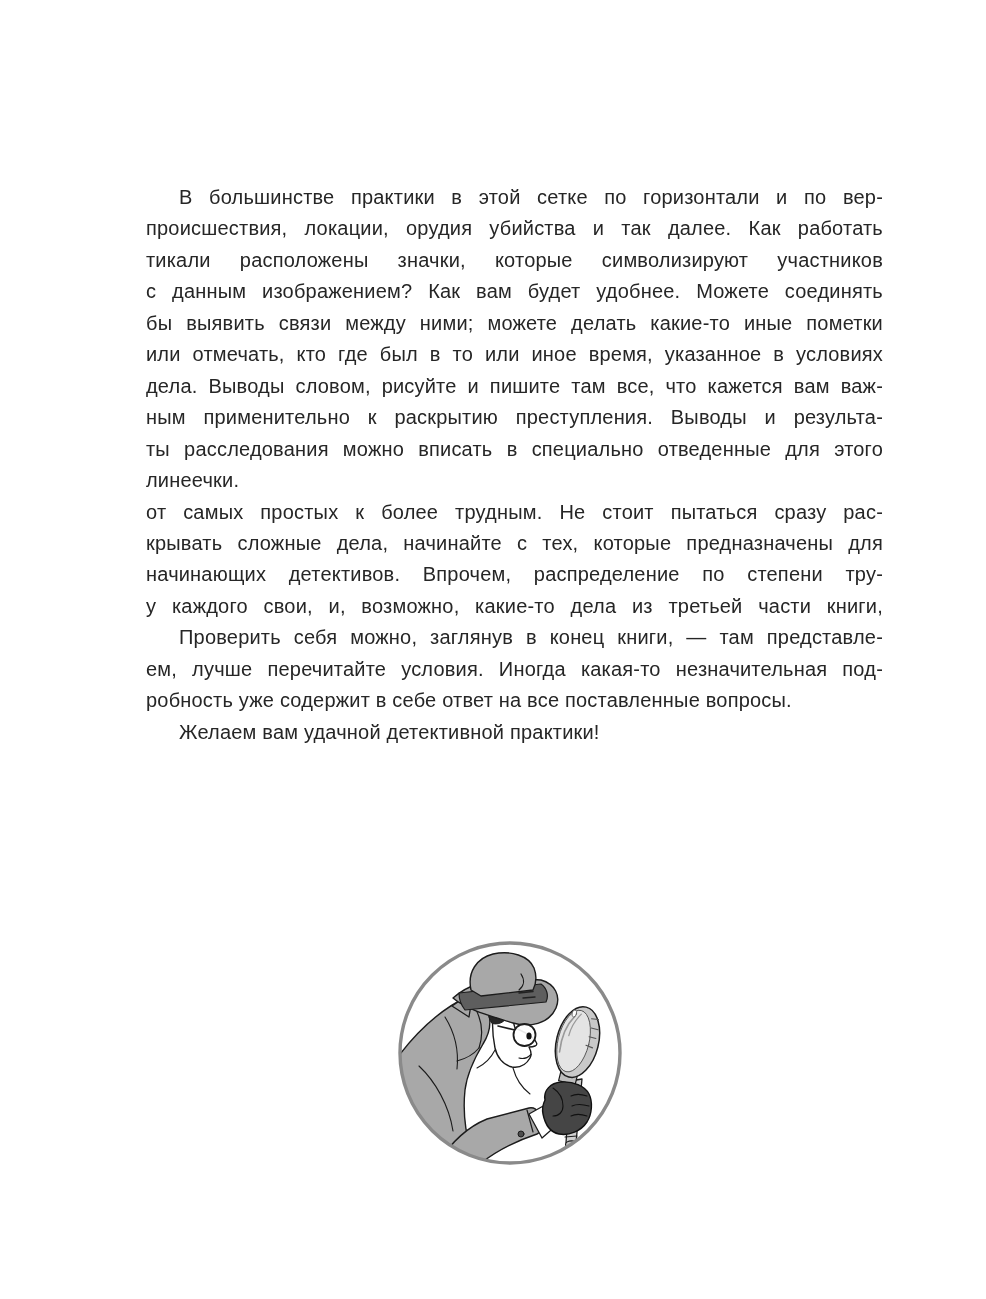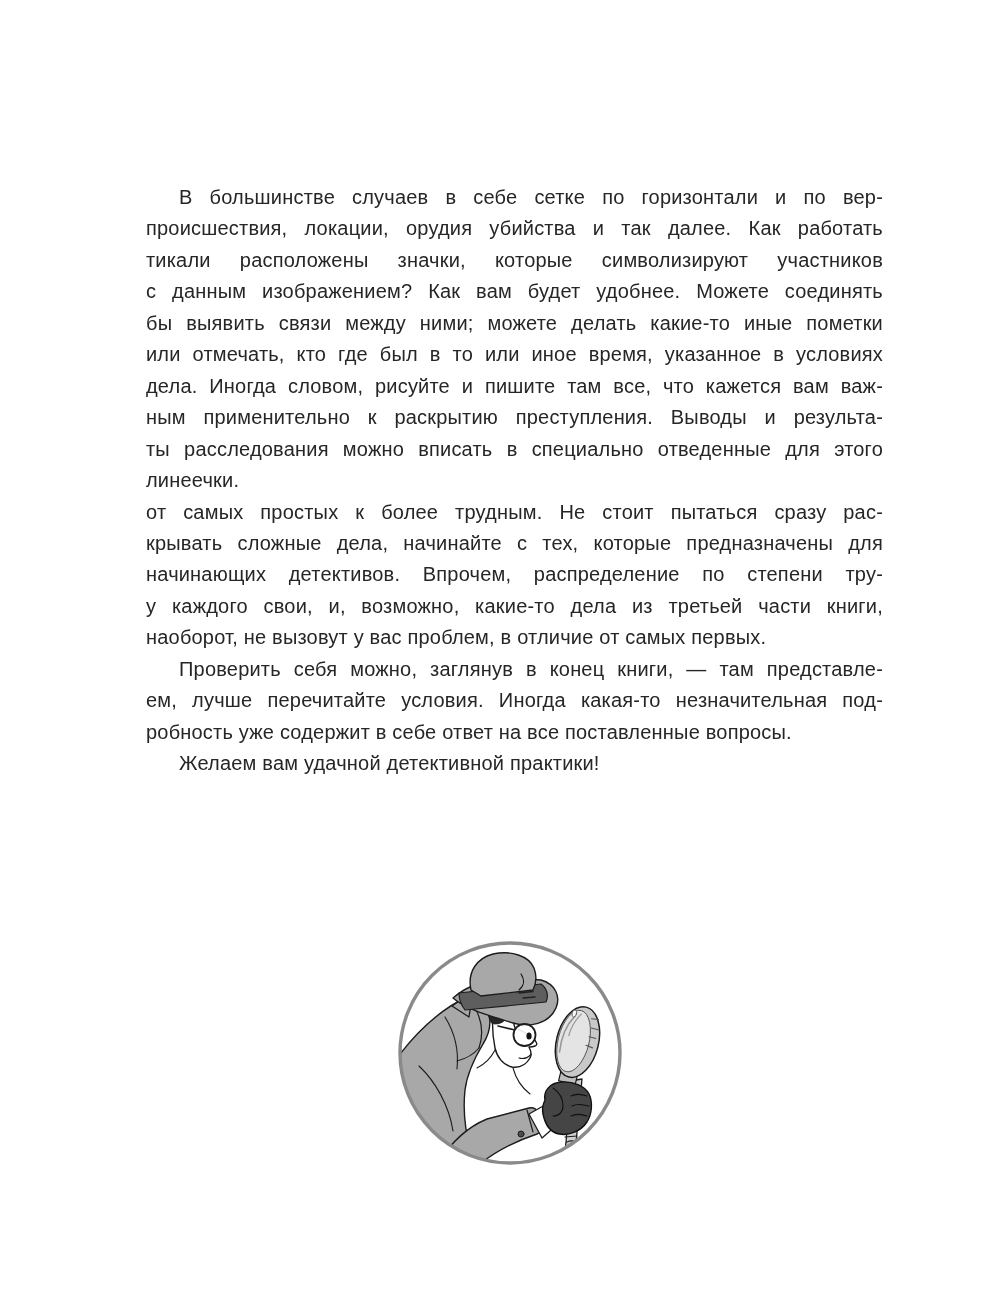--- a/index.html
+++ b/index.html
@@ -30,35 +30,34 @@
     left: 395px; top: 938px;
     width: 230px; height: 230px;
   }
 </style>
 </head>
 <body>
 
 <div class="page">
 
   <div class="text-block">
-      <div class="line first">В большинстве случаев в себе сетке по горизонтали и по вер-</div>
+      <div class="line first">В большинстве практики в этой сетке по горизонтали и по вер-</div>
       <div class="line">происшествия, локации, орудия убийства и так далее. Как работать</div>
       <div class="line">тикали расположены значки, которые символизируют участников</div>
       <div class="line">с данным изображением? Как вам будет удобнее. Можете соединять</div>
       <div class="line">бы выявить связи между ними; можете делать какие-то иные пометки</div>
       <div class="line">или отмечать, кто где был в то или иное время, указанное в условиях</div>
-      <div class="line">дела. Иногда словом, рисуйте и пишите там все, что кажется вам важ-</div>
+      <div class="line">дела. Выводы словом, рисуйте и пишите там все, что кажется вам важ-</div>
       <div class="line">ным применительно к раскрытию преступления. Выводы и результа-</div>
       <div class="line">ты расследования можно вписать в специально отведенные для этого</div>
       <div class="line last">линеечки.</div>
       <div class="line">от самых простых к более трудным. Не стоит пытаться сразу рас-</div>
       <div class="line">крывать сложные дела, начинайте с тех, которые предназначены для</div>
       <div class="line">начинающих детективов. Впрочем, распределение по степени тру-</div>
       <div class="line">у каждого свои, и, возможно, какие-то дела из третьей части книги,</div>
-      <div class="line last">наоборот, не вызовут у вас проблем, в отличие от самых первых.</div>
       <div class="line first">Проверить себя можно, заглянув в конец книги, — там представле-</div>
       <div class="line">ем, лучше перечитайте условия. Иногда какая-то незначительная под-</div>
       <div class="line last">робность уже содержит в себе ответ на все поставленные вопросы.</div>
       <div class="line first last">Желаем вам удачной детективной практики!</div>
     </div>
 
   <svg class="illustration" viewBox="0 0 230 230" xmlns="http://www.w3.org/2000/svg" aria-hidden="true">
     <defs>
       <clipPath id="vignette">
           <circle cx="115" cy="115" r="110"></circle>

